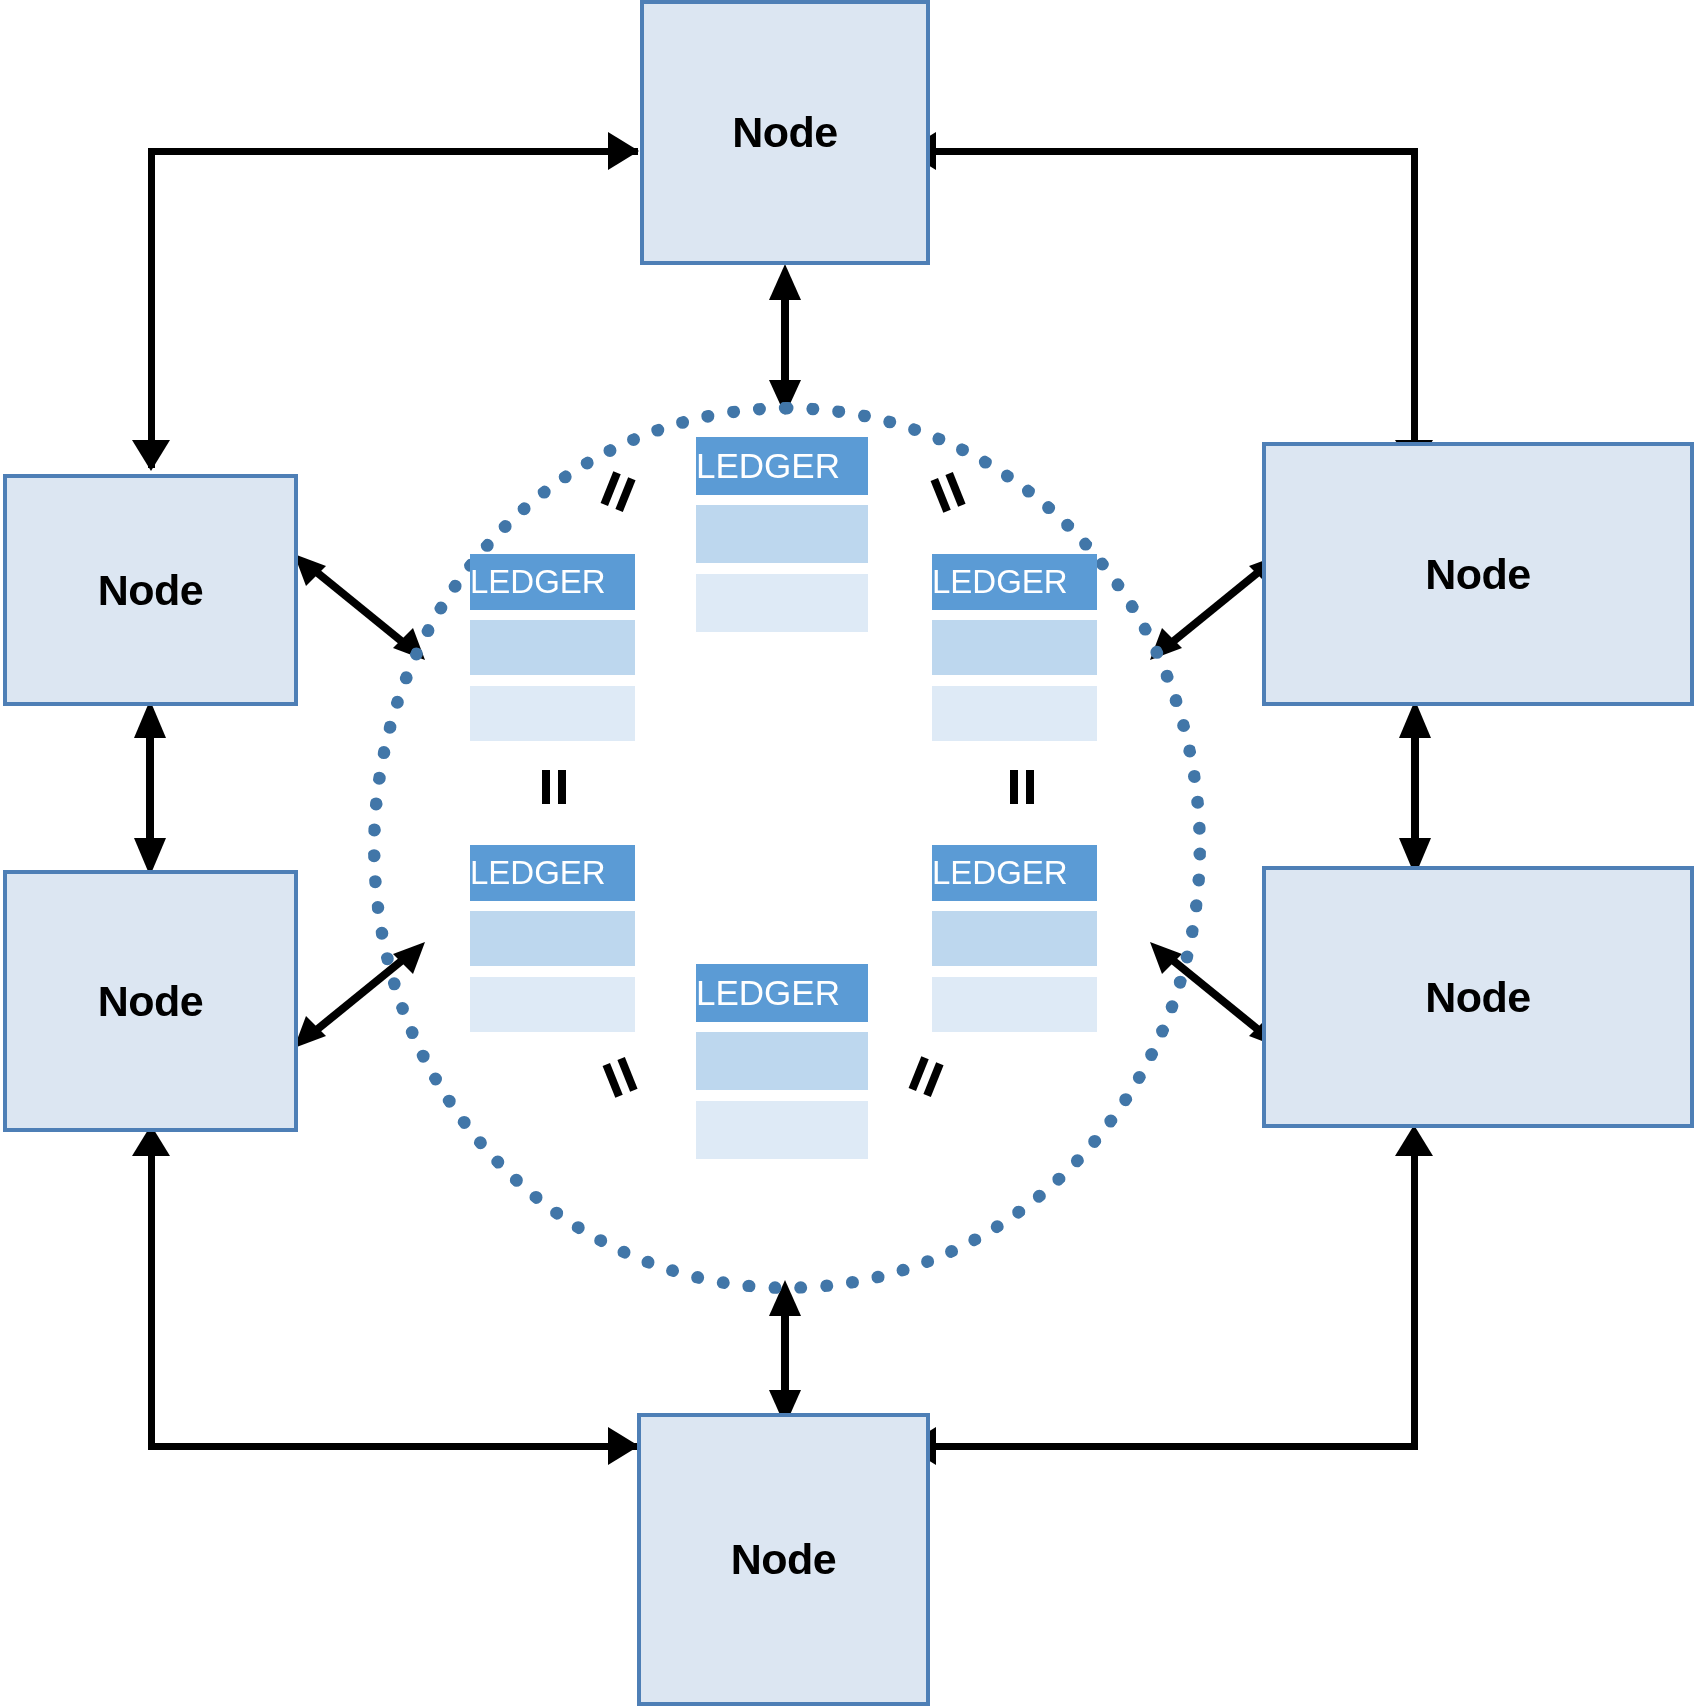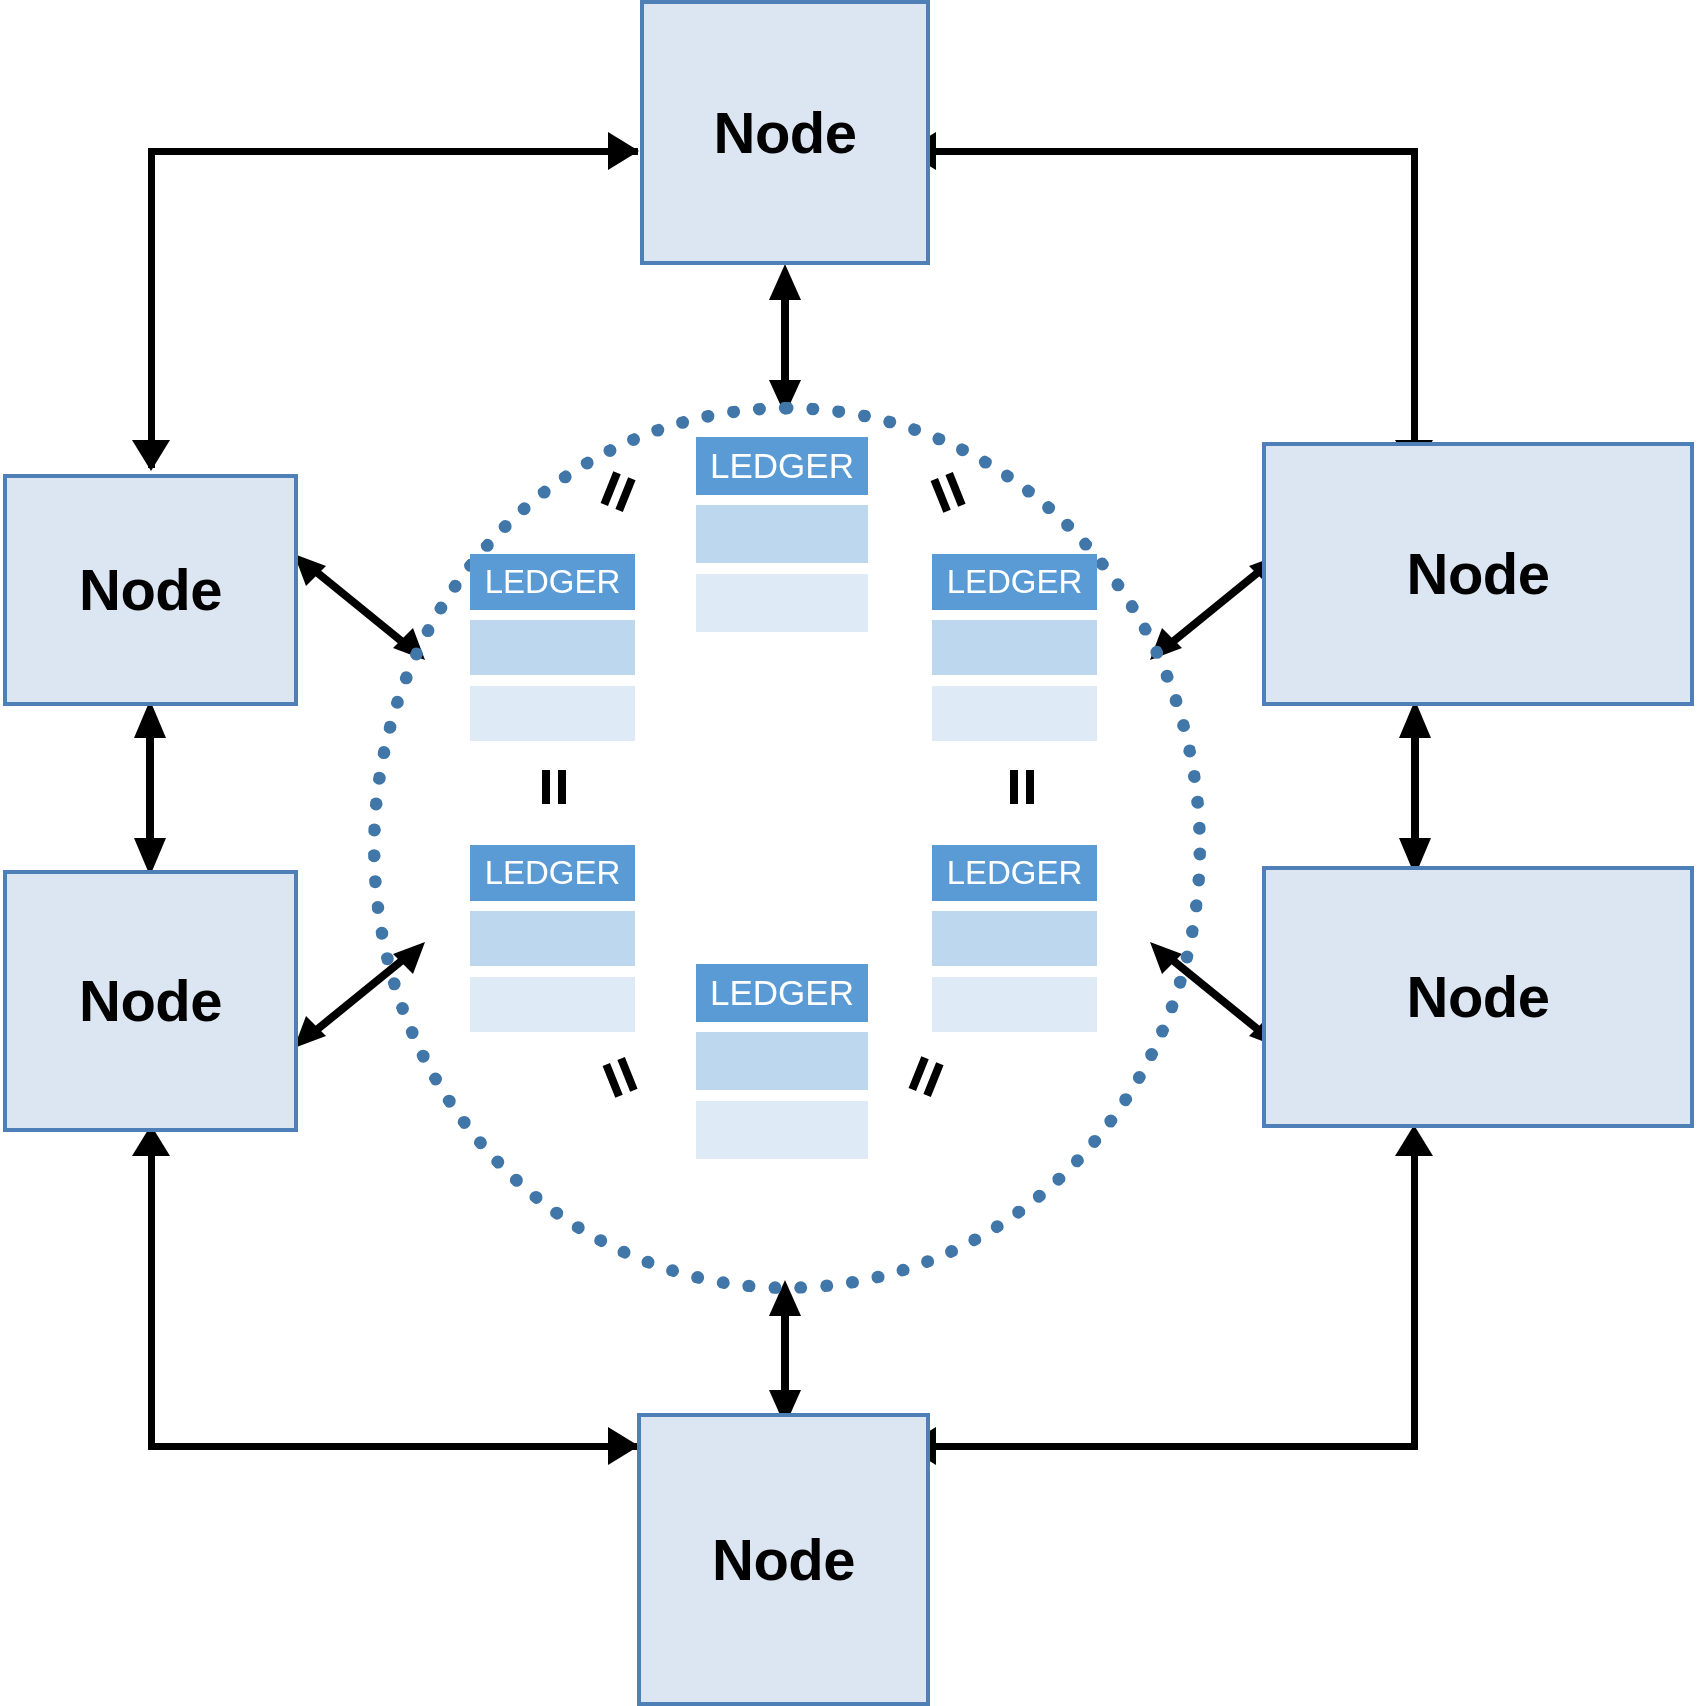--- a/index.html
+++ b/index.html
@@ -23,21 +23,21 @@
     box-sizing: border-box;
     background: #dce6f2;
     border: 4px solid #4e7fb6;
     display: flex;
     align-items: center;
     justify-content: center;
   }
   .node-label {
     font-family: "Liberation Sans", sans-serif;
     font-weight: bold;
-    font-size: 58px;
+    font-size: 43px;
     color: #000000;
     letter-spacing: -0.5px;
     line-height: 1;
   }
   
   .consensus-circle {
     position: absolute;
     box-sizing: border-box;
     border-radius: 50%;
     border: 13px dotted #4176a8;
@@ -46,21 +46,20 @@
   .ledger {
     position: absolute;
     width: 165px;
   }
   .ledger .lg-head {
     background: #5b9bd5;
     color: #ffffff;
     font-family: "Liberation Sans", sans-serif;
     font-size: 33px;
     font-weight: normal;
-    text-align: center;
     line-height: 1;
     padding: 11px 0 12px 0;
     letter-spacing: 0px;
   }
   .ledger .lg-row1 {
     background: #bdd7ee;
     height: 55px;
     margin-top: 10px;
   }
   .ledger .lg-row2 {

